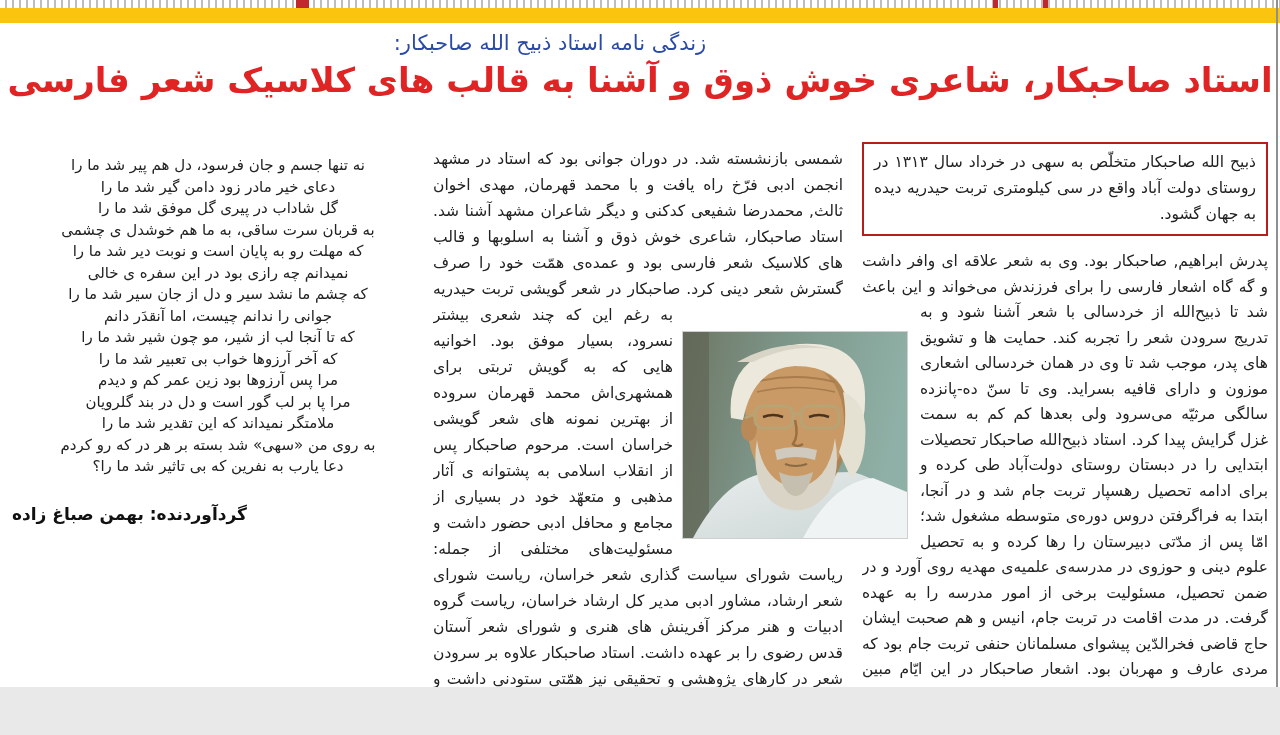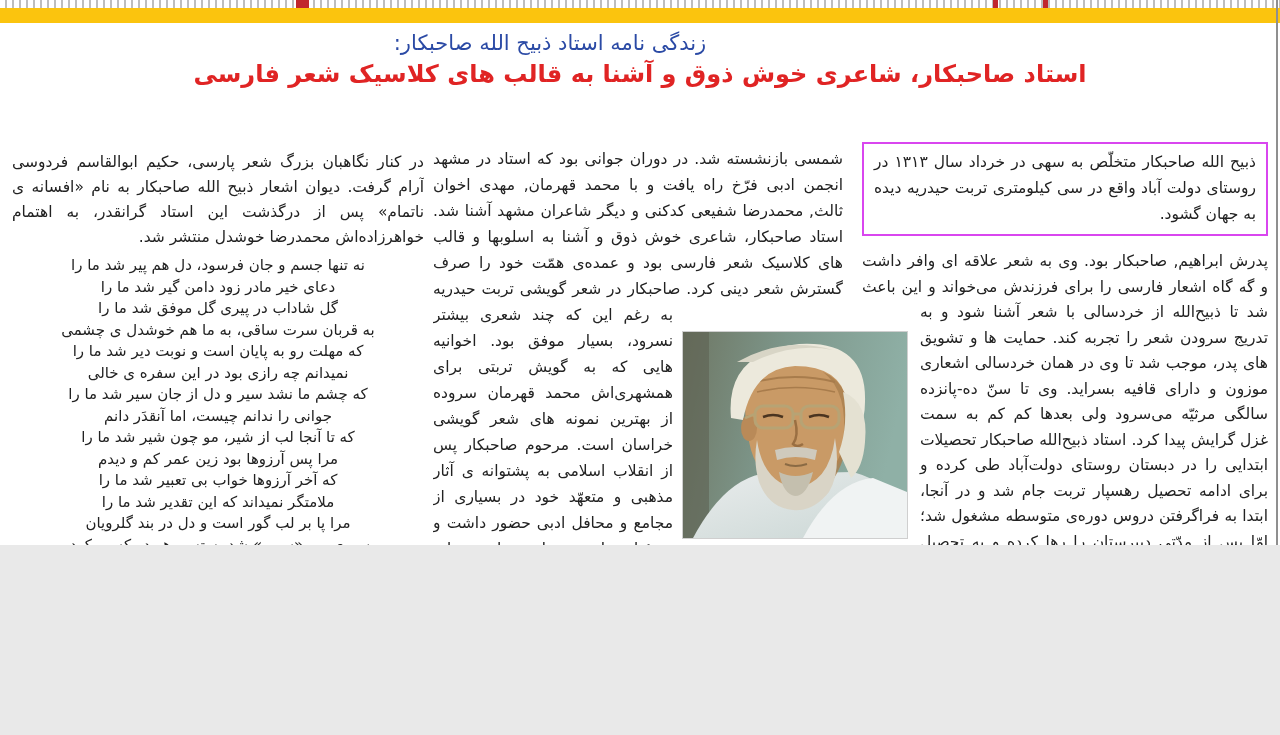--- a/index.html
+++ b/index.html
@@ -1,52 +1,52 @@
 <!DOCTYPE html>
 <html lang="fa"><head>
 <meta charset="utf-8">
 <style>
   html,body{margin:0;padding:0;background:#e9e9e9;}
   .page{
-    position:relative;width:1280px;height:545px;margin:0 auto;
+    position:relative;width:1280px;height:687px;margin:0 auto;
     background:#ffffff;overflow:hidden;
     font-family:"DejaVu Sans","Liberation Sans",sans-serif;
     color:#1f1f1f;
   }
   
   .tick-strip{
     position:absolute;top:0;left:0;width:1280px;height:8px;
     background:repeating-linear-gradient(90deg,#ffffff 0 5.5px,#bdbdbd 5.5px 7px);
   }
   .red-tick{position:absolute;top:0;height:8px;background:#c1272d;}
   .yellow-bar{position:absolute;top:8px;left:0;width:1280px;height:15px;background:#fbc40e;}
   .edge-line{position:absolute;top:0;left:1276px;width:2px;height:735px;background:#8f8f8f;}
 
   
   .kicker{
     position:absolute;top:31px;left:330px;width:440px;
     text-align:center;font-size:21px;color:#2b4aa5;direction:rtl;
   }
   .headline{
     position:absolute;top:60px;left:0;width:1280px;
-    text-align:center;font-size:24px;font-weight:bold;color:#e02424;
+    text-align:center;font-size:34px;font-weight:bold;color:#e02424;
     direction:rtl;letter-spacing:-0.5px;
   }
 
   
   .col{
     position:absolute;direction:rtl;text-align:justify;
     font-size:15.5px;line-height:25.5px;color:#222;
   }
   .col-right{left:862px;width:406px;top:142px;height:588px;overflow:hidden;}
   .col-mid{left:433px;width:410px;top:146px;height:560px;overflow:hidden;line-height:26px;}
   .col-left{left:12px;width:412px;top:150px;height:556px;overflow:hidden;line-height:25px;}
 
   .intro-box{
-    border:2px solid #d946ef;padding:5px 10px 7px 10px;margin-bottom:13px;
+    border:2px solid #b91c1c;padding:5px 10px 7px 10px;margin-bottom:13px;
     line-height:26px;
   }
 
   
   .sp-r-top{float:left;width:0;height:182px;}
   .sp-r{float:left;clear:left;width:58px;height:214px;}
   .sp-m-top{float:right;width:0;height:180px;}
   .sp-m{float:right;clear:right;width:170px;height:214px;}
 
   
@@ -90,35 +90,34 @@
     <div>پدرش ابراهیم, صاحبکار بود. وی به شعر علاقه ای وافر داشت و گه گاه اشعار فارسی را برای فرزندش می‌خواند و این باعث شد تا ذبیح‌الله از خردسالی با شعر آشنا شود و به تدریج سرودن شعر را تجربه کند. حمایت ها و تشویق های پدر، موجب شد تا وی در همان خردسالی اشعاری موزون و دارای قافیه بسراید. وی تا سنّ ده-پانزده سالگی مرثیّه می‌سرود ولی بعدها کم کم به سمت غزل گرایش پیدا کرد. استاد ذبیح‌الله صاحبکار تحصیلات ابتدایی را در دبستان روستای دولت‌آباد طی کرده و برای ادامه تحصیل رهسپار تربت جام شد و در آنجا، ابتدا به فراگرفتن دروس دوره‌ی متوسطه مشغول شد؛ امّا پس از مدّتی دبیرستان را رها کرده و به تحصیل علوم دینی و حوزوی در مدرسه‌ی علمیه‌ی مهدیه روی آورد و در ضمن تحصیل، مسئولیت برخی از امور مدرسه را به عهده گرفت. در مدت اقامت در تربت جام، انیس و هم صحبت ایشان حاج قاضی فخرالدّین پیشوای مسلمانان حنفی تربت جام بود که مردی عارف و مهربان بود. اشعار صاحبکار در این ایّام مبین تنهایی و حزن ایشان است. استاد پس از چهار-پنج سال اقامت در تربت جام به تاکید و راهنمایی قدسی شاعر توانا و خوشقریحه، رهسپار مشهد گردید و در مدارس باقریه و نوّاب تا سال ۱۳۴۰ شمسی به تکمیل تحصیلات حوزوی پرداخت و در این مدّت از محضر اساتید برجسته‌ای مانند آقای صالحی و حجّت هاشمی بهره‌ها برد. ایشان پس از تحصیلات حوزوی در مشهد به خدمت آموزش و پرورش درآمد و در کسوت معلمی دلسوز و پُرتلاش به آموزش دوستداران ادب و دانش پرداخت تا اینکه در سال ۱۳۷۳</div>
   </div>
 
   <div class="col col-mid">
     <div class="sp-m-top"></div>
     <div class="sp-m"></div>
     <div>شمسی بازنشسته شد. در دوران جوانی بود که استاد در مشهد انجمن ادبی فرّخ راه یافت و با محمد قهرمان, مهدی اخوان ثالث, محمدرضا شفیعی کدکنی و دیگر شاعران مشهد آشنا شد. استاد صاحبکار، شاعری خوش ذوق و آشنا به اسلوبها و قالب های کلاسیک شعر فارسی بود و عمده‌ی همّت خود را صرف گسترش شعر دینی کرد. صاحبکار در شعر گویشی تربت حیدریه به رغم این که چند شعری بیشتر نسرود، بسیار موفق بود. اخوانیه هایی که به گویش تربتی برای همشهری‌اش محمد قهرمان سروده از بهترین نمونه های شعر گویشی خراسان است. مرحوم صاحبکار پس از انقلاب اسلامی به پشتوانه ی آثار مذهبی و متعهّد خود در بسیاری از مجامع و محافل ادبی حضور داشت و مسئولیت‌های مختلفی از جمله: ریاست شورای سیاست گذاری شعر خراسان، ریاست شورای شعر ارشاد، مشاور ادبی مدیر کل ارشاد خراسان، ریاست گروه ادبیات و هنر مرکز آفرینش های هنری و شورای شعر آستان قدس رضوی را بر عهده داشت. استاد صاحبکار علاوه بر سرودن شعر در کارهای پژوهشی و تحقیقی نیز همّتی ستودنی داشت و از جمله کارهای وی می‌توان به تصحیح تذکره‌ی عرفات العاشقین و عرصات العارفین تقی الدین اوحدی (با همکاری استاد محمد قهرمان) و نیز تصحیح دیوان مشفقی بخارایی در پژوهشگاه عاشورا اشاره کرد. از جمله دیگر آثار چاپ شده ایشان تصحیح دیوان حزین لاهیجی و گردآوری بهترین مراثی با عنوان «شفق خونین» و «سیری در تاریخ مرثیه عاشورایی» است. ذبیح‌الله صاحبکار در اسفندماه ۱۳۸۱ شمسی بر اثر سکته ی مغزی و قلبی، وفات یافت و پیکرش</div>
   </div>
 
   <div class="col col-left">
-    <div>در کنار نگاهبان بزرگ شعر پارسی، حکیم ابوالقاسم فردوسی آرام گرفت. دیوان اشعار ذبیح الله صاحبکار به نام «افسانه ی ناتمام» پس از درگذشت این استاد گرانقدر، به اهتمام خواهرزاده‌اش محمدرضا خوشدل منتشر شد.</div>
     <div class="poem">
       <div class="poem-line">نه تنها جسم و جان فرسود، دل هم پیر شد ما را</div>
       <div class="poem-line">دعای خیر مادر زود دامن گیر شد ما را</div>
       <div class="poem-line">گل شاداب در پیری گل موفق شد ما را</div>
       <div class="poem-line">به قربان سرت ساقی، به ما هم خوشدل ی چشمی</div>
       <div class="poem-line">که مهلت رو به پایان است و نوبت دیر شد ما را</div>
       <div class="poem-line">نمیدانم چه رازی بود در این سفره ی خالی</div>
       <div class="poem-line">که چشم ما نشد سیر و دل از جان سیر شد ما را</div>
       <div class="poem-line">جوانی را ندانم چیست، اما آنقدَر دانم</div>
       <div class="poem-line">که تا آنجا لب از شیر، مو چون شیر شد ما را</div>
+      <div class="poem-line">که آخر آرزوها خواب بی تعبیر شد ما را</div>
       <div class="poem-line">مرا پس آرزوها بود زین عمر کم و دیدم</div>
-      <div class="poem-line">که آخر آرزوها خواب بی تعبیر شد ما را</div>
+      <div class="poem-line">مرا پا بر لب گور است و دل در بند گلرویان</div>
       <div class="poem-line">ملامتگر نمیداند که این تقدیر شد ما را</div>
-      <div class="poem-line">مرا پا بر لب گور است و دل در بند گلرویان</div>
       <div class="poem-line">به روی من «سهی» شد بسته بر هر در که رو کردم</div>
       <div class="poem-line">دعا یارب به نفرین که بی تاثیر شد ما را؟</div>
     </div>
     <div class="credit">گردآوردنده: بهمن صباغ زاده</div>
   </div>
 
   <div class="photo">
     <svg width="224" height="206" viewBox="0 0 224 206" xmlns="http://www.w3.org/2000/svg">
       <defs>
         <linearGradient id="bg" x1="0" y1="0" x2="1" y2="0.2">

